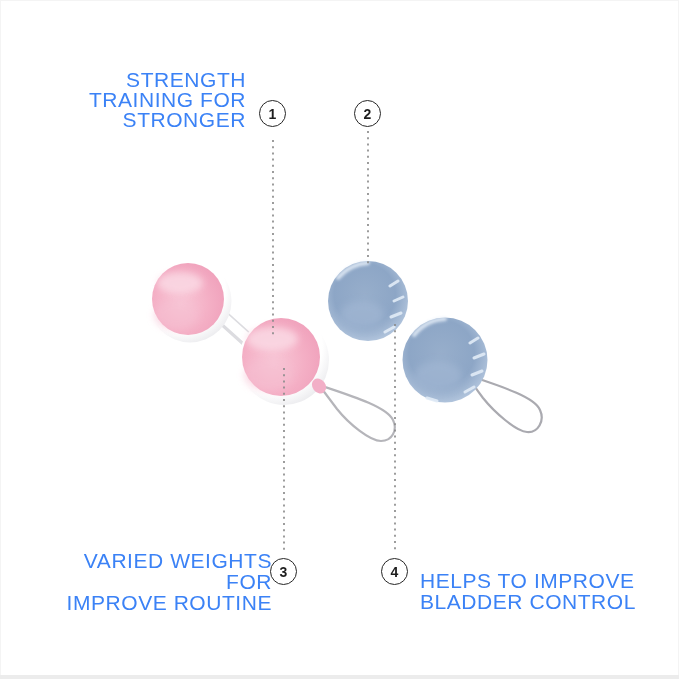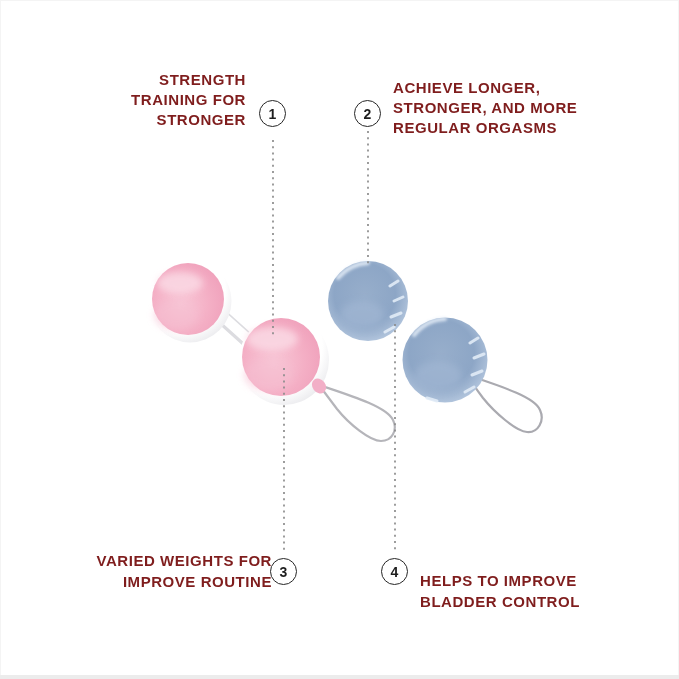--- a/index.html
+++ b/index.html
@@ -18,23 +18,23 @@
   }
   .product-svg {
     position: absolute;
     left: 0;
     top: 0;
     width: 679px;
     height: 679px;
   }
   .callout-text {
     position: absolute;
-    color: #7f1d1d;
-    font-size: 15px;
-    font-weight: bold;
+    color: #3b82f6;
+    font-size: 21px;
+    font-weight: normal;
     letter-spacing: 0.55px;
     line-height: 20px;
   }
   .callout-text .line { display: block; }
   .align-right { text-align: right; }
   .align-left  { text-align: left; }
   .block-1 { left: 40px;  top: 70px;  width: 206px; }
   .block-2 { left: 393px; top: 78px;  width: 236px; }
   .block-3 { left: 56px;  top: 550px; width: 216px; line-height: 21px; }
   .block-4 { left: 420px; top: 570px; width: 236px; line-height: 21px; }
@@ -150,25 +150,20 @@
       <line x1="395" y1="324" x2="395" y2="552"></line>
     </g>
   </svg>
 
   <div class="callout-text block-1 align-right">
     <span class="line">STRENGTH</span>
     <span class="line">TRAINING FOR</span>
     <span class="line">STRONGER</span>
   </div>
 
-  <div class="callout-text block-2 align-left">
-    <span class="line">ACHIEVE LONGER,</span>
-    <span class="line">STRONGER, AND MORE</span>
-    <span class="line">REGULAR ORGASMS</span>
-  </div>
 
   <div class="callout-text block-3 align-right">
     <span class="line">VARIED WEIGHTS FOR</span>
     <span class="line">IMPROVE ROUTINE</span>
   </div>
 
   <div class="callout-text block-4 align-left">
     <span class="line">HELPS TO IMPROVE</span>
     <span class="line">BLADDER CONTROL</span>
   </div>

